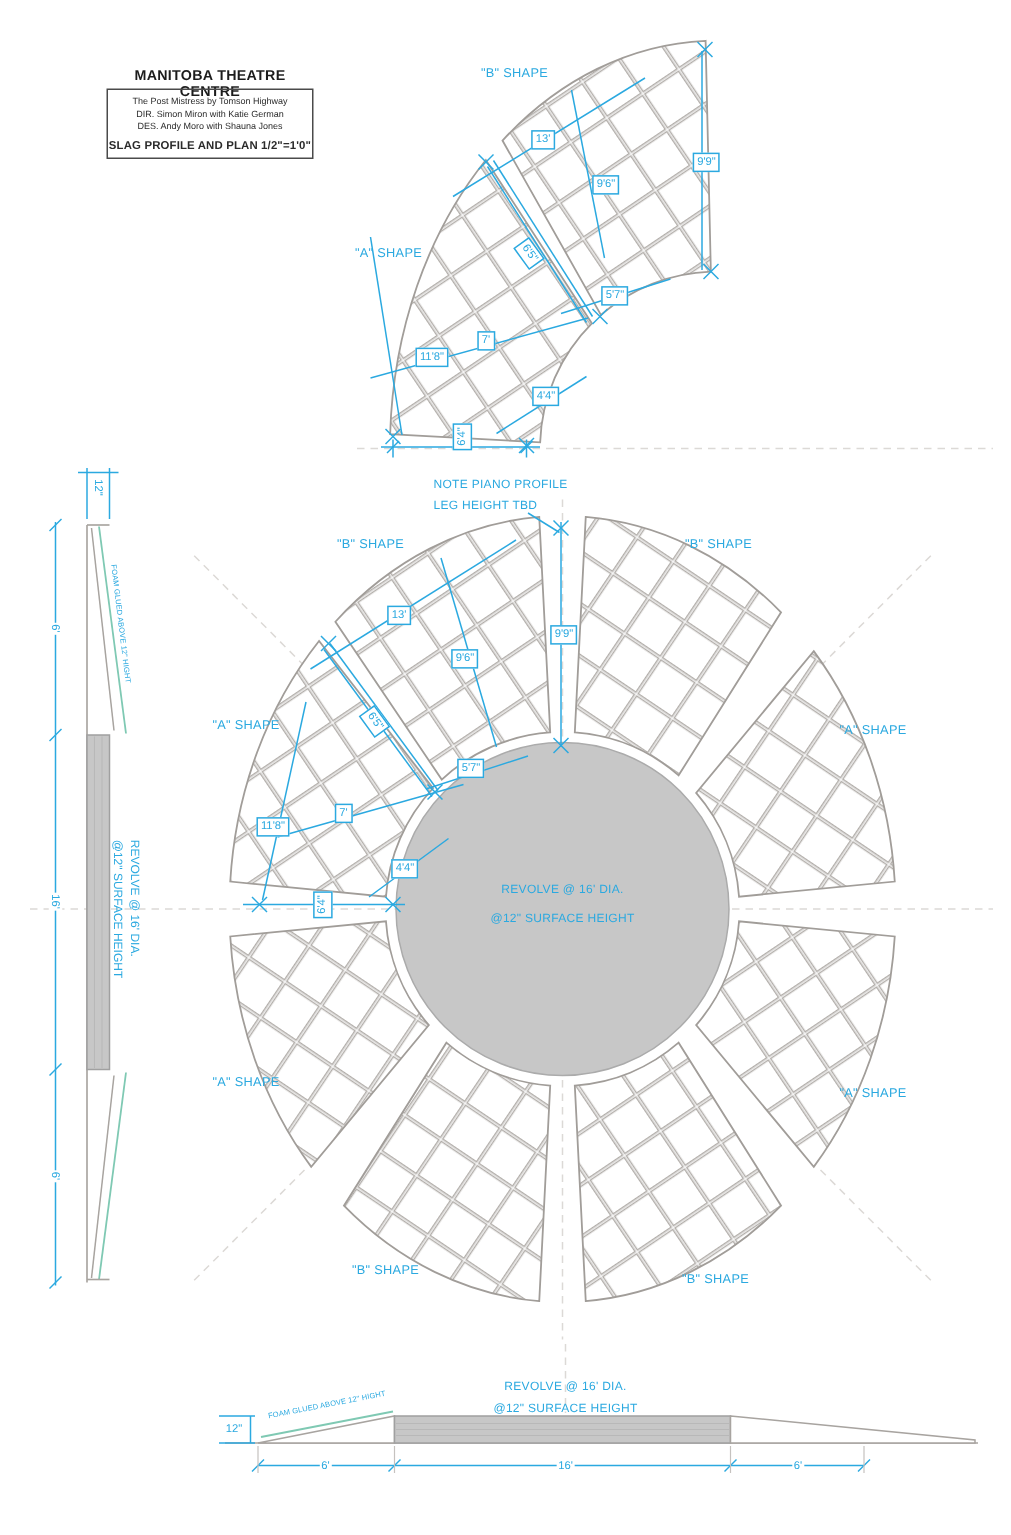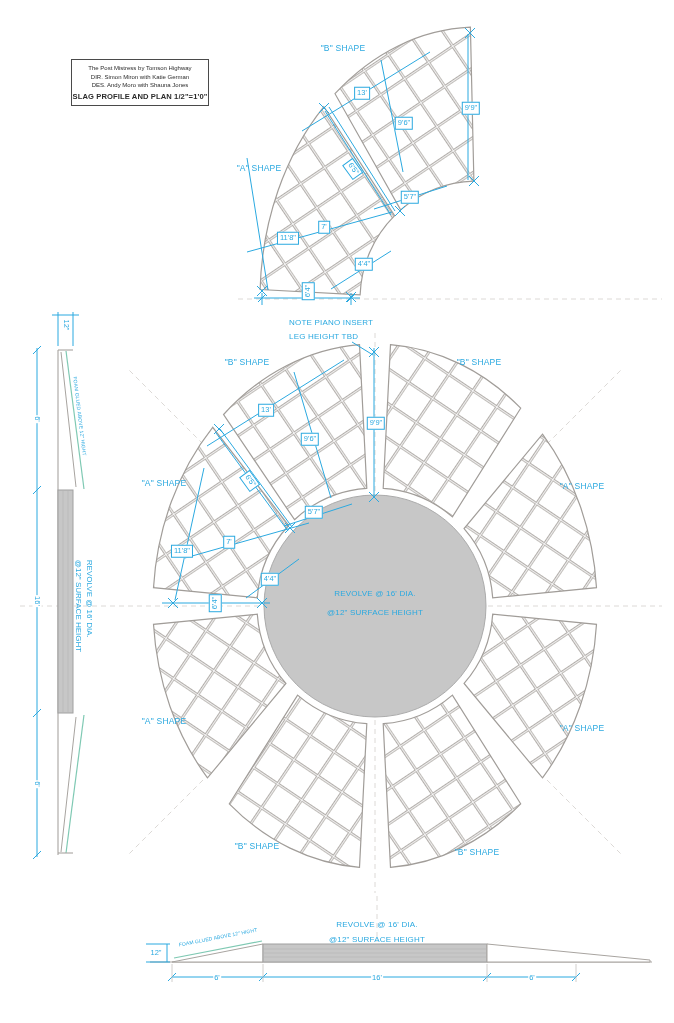--- a/index.html
+++ b/index.html
@@ -187,40 +187,41 @@
     <line x1="572" y1="981" x2="580" y2="973"></line>
   </g>
   <g stroke="#c5c2bf" stroke-width="0.8">
     <line x1="172" y1="964" x2="172" y2="982"></line>
     <line x1="263" y1="964" x2="263" y2="982"></line>
     <line x1="487" y1="964" x2="487" y2="982"></line>
     <line x1="576" y1="964" x2="576" y2="982"></line>
   </g>
 </svg>
 
+<div class="title-head">MANITOBA THEATRE CENTRE</div>
 <div class="title-box">
   <div class="sm">The Post Mistress by Tomson Highway</div>
   <div class="sm">DIR. Simon Miron with Katie German</div>
   <div class="sm">DES. Andy Moro with Shauna Jones</div>
   <div class="sheet">SLAG PROFILE AND PLAN 1/2"=1'0"</div>
 </div>
 
 <div class="lbl shape" style="left:343px;top:48px">"B" SHAPE</div>
 <div class="lbl shape" style="left:259px;top:168px">"A" SHAPE</div>
 <div class="dim-box" style="left:362px;top:93px">13'</div>
 <div class="dim-box" style="left:404px;top:123px">9'6"</div>
 <div class="dim-box" style="left:471px;top:108px">9'9"</div>
 <div class="dim-box rot54" style="left:353px;top:169px">6'5"</div>
 <div class="dim-box" style="left:410px;top:197px">5'7"</div>
 <div class="dim-box" style="left:324px;top:227px">7'</div>
 <div class="dim-box" style="left:288px;top:238px">11'8"</div>
 <div class="dim-box" style="left:364px;top:264px">4'4"</div>
 <div class="dim-box rotn90" style="left:308px;top:291px">6'4"</div>
 
-<div class="cnote-left" style="left:289px;top:318px">NOTE PIANO INSERT</div>
+<div class="cnote-left" style="left:289px;top:318px">NOTE PIANO PROFILE</div>
 <div class="cnote-left" style="left:289px;top:332px">LEG HEIGHT TBD</div>
 <div class="lbl shape" style="left:247px;top:362px">"B" SHAPE</div>
 <div class="lbl shape" style="left:479px;top:362px">"B" SHAPE</div>
 <div class="lbl shape" style="left:164px;top:483px">"A" SHAPE</div>
 <div class="lbl shape" style="left:582px;top:486px">"A" SHAPE</div>
 <div class="lbl shape" style="left:164px;top:721px">"A" SHAPE</div>
 <div class="lbl shape" style="left:582px;top:728px">"A" SHAPE</div>
 <div class="lbl shape" style="left:257px;top:846px">"B" SHAPE</div>
 <div class="lbl shape" style="left:477px;top:852px">"B" SHAPE</div>
 <div class="lbl cnote" style="left:375px;top:593px">REVOLVE @ 16' DIA.</div>

